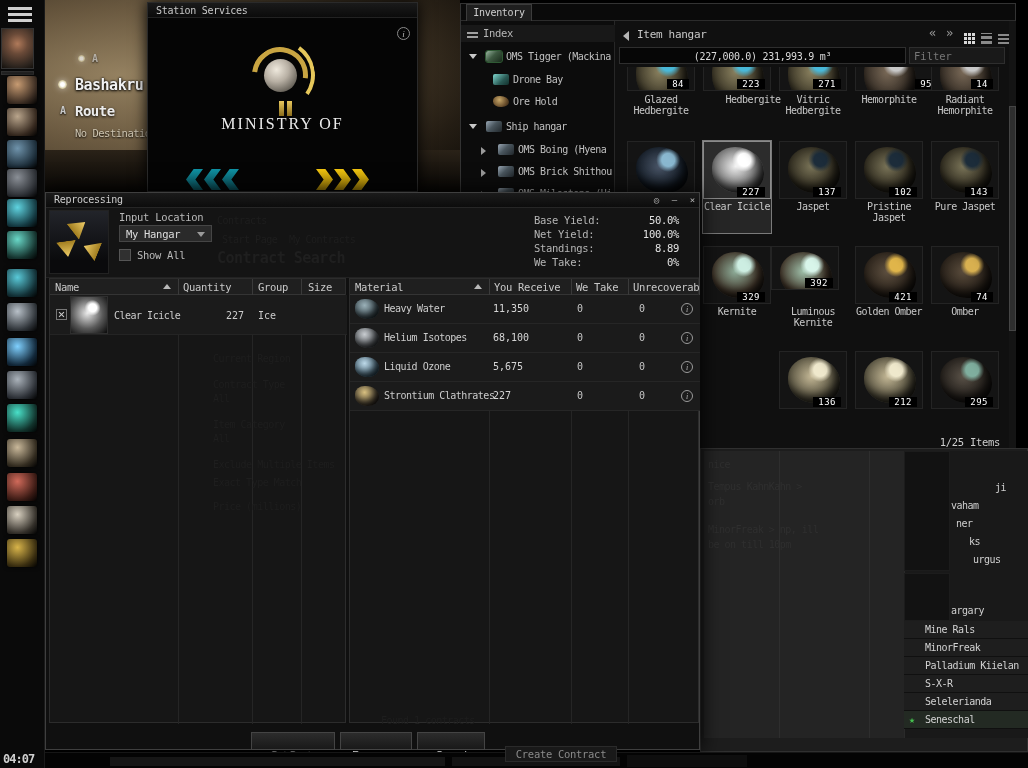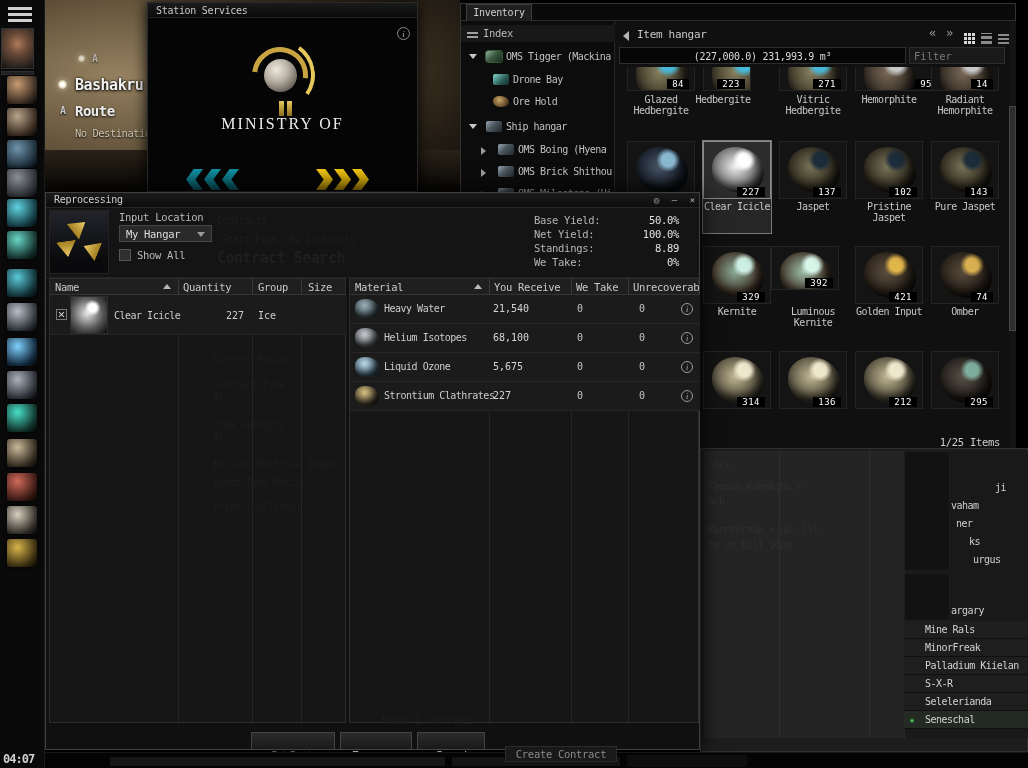--- a/index.html
+++ b/index.html
@@ -264,25 +264,25 @@
         <span class="abs vlines"></span>
       </div>
       <div class="abs" id="cap-bar">(227,000.0)  231,993.9 m³</div>
       <input class="abs" id="filter" placeholder="Filter" style="">
       <div class="abs" id="inv-grid">
           <div class="gicon" style="left: 12px; top: -2px; width: 68px; height: 26px;">
             <div class="rock" style="left: 8px; top: -18px; width: 52px; height: 56px; background: radial-gradient(circle at 62% 28%, rgb(73, 184, 216) 0px, rgb(73, 184, 216) 14%, rgba(0, 0, 0, 0) 26%), radial-gradient(at 45% 42%, rgb(138, 129, 95) 0%, rgb(58, 53, 38) 58%, rgb(6, 6, 6) 96%);"></div>
             <div class="badge">84</div>
           </div>
           <div class="glabel" style="left: 10px; top: 27px;">Glazed Hedbergite</div>
-          <div class="gicon" style="left: 88px; top: -2px; width: 48px; height: 26px;">
+          <div class="gicon" style="left: 88px; top: -2px; width: 68px; height: 26px;">
             <div class="rock" style="left: 8px; top: -18px; width: 52px; height: 56px; background: radial-gradient(circle at 62% 28%, rgb(73, 184, 216) 0px, rgb(73, 184, 216) 14%, rgba(0, 0, 0, 0) 26%), radial-gradient(at 45% 42%, rgb(138, 129, 95) 0%, rgb(58, 53, 38) 58%, rgb(6, 6, 6) 96%);"></div>
             <div class="badge">223</div>
           </div>
-          <div class="glabel" style="left: 72px; top: 27px;">Hedbergite</div>
+          <div class="glabel" style="left: 102px; top: 27px;">Hedbergite</div>
           <div class="gicon" style="left: 164px; top: -2px; width: 68px; height: 26px;">
             <div class="rock" style="left: 8px; top: -18px; width: 52px; height: 56px; background: radial-gradient(circle at 62% 28%, rgb(73, 184, 216) 0px, rgb(73, 184, 216) 14%, rgba(0, 0, 0, 0) 26%), radial-gradient(at 45% 42%, rgb(138, 129, 95) 0%, rgb(58, 53, 38) 58%, rgb(6, 6, 6) 96%);"></div>
             <div class="badge">271</div>
           </div>
           <div class="glabel" style="left: 162px; top: 27px;">Vitric Hedbergite</div>
           <div class="gicon" style="left: 240px; top: -2px; width: 88px; height: 26px;">
             <div class="rock" style="left: 8px; top: -18px; width: 52px; height: 56px; background: radial-gradient(circle at 62% 28%, rgb(200, 200, 200) 0px, rgb(200, 200, 200) 14%, rgba(0, 0, 0, 0) 26%), radial-gradient(at 45% 42%, rgb(122, 106, 88) 0%, rgb(52, 44, 36) 58%, rgb(6, 6, 6) 96%);"></div>
             <div class="badge">95</div>
           </div>
           <div class="glabel" style="left: 238px; top: 27px;">Hemorphite</div>
@@ -322,30 +322,26 @@
           <div class="glabel" style="left: 86px; top: 239px;">Kernite</div>
           <div class="gicon" style="left: 156px; top: 179px; width: 68px; height: 44px;">
             <div class="rock" style="left: 8px; top: 5px; width: 52px; height: 46px; background: radial-gradient(circle at 62% 28%, rgb(216, 245, 234) 0px, rgb(216, 245, 234) 14%, rgba(0, 0, 0, 0) 26%), radial-gradient(at 45% 42%, rgb(159, 192, 170) 0%, rgb(66, 54, 42) 58%, rgb(6, 6, 6) 96%);"></div>
             <div class="badge">392</div>
           </div>
           <div class="glabel" style="left: 162px; top: 239px;">Luminous Kernite</div>
           <div class="gicon" style="left: 240px; top: 179px; width: 68px; height: 58px;">
             <div class="rock" style="left: 8px; top: 5px; width: 52px; height: 46px; background: radial-gradient(circle at 62% 28%, rgb(224, 181, 74) 0px, rgb(224, 181, 74) 14%, rgba(0, 0, 0, 0) 26%), radial-gradient(at 45% 42%, rgb(94, 80, 64) 0%, rgb(42, 34, 26) 58%, rgb(6, 6, 6) 96%);"></div>
             <div class="badge">421</div>
           </div>
-          <div class="glabel" style="left: 238px; top: 239px;">Golden Input</div>
+          <div class="glabel" style="left: 238px; top: 239px;">Golden Omber</div>
           <div class="gicon" style="left: 316px; top: 179px; width: 68px; height: 58px;">
             <div class="rock" style="left: 8px; top: 5px; width: 52px; height: 46px; background: radial-gradient(circle at 62% 28%, rgb(216, 176, 80) 0px, rgb(216, 176, 80) 14%, rgba(0, 0, 0, 0) 26%), radial-gradient(at 45% 42%, rgb(90, 76, 60) 0%, rgb(38, 31, 24) 58%, rgb(6, 6, 6) 96%);"></div>
             <div class="badge">74</div>
           </div>
           <div class="glabel" style="left: 314px; top: 239px;">Omber</div>
-          <div class="gicon" style="left: 88px; top: 284px; width: 68px; height: 58px;">
-            <div class="rock" style="left: 8px; top: 5px; width: 52px; height: 46px; background: radial-gradient(circle at 62% 28%, rgb(239, 232, 204) 0px, rgb(239, 232, 204) 14%, rgba(0, 0, 0, 0) 26%), radial-gradient(at 45% 42%, rgb(196, 184, 150) 0%, rgb(85, 80, 62) 58%, rgb(6, 6, 6) 96%);"></div>
-            <div class="badge">314</div>
-          </div>
           <div class="gicon" style="left: 164px; top: 284px; width: 68px; height: 58px;">
             <div class="rock" style="left: 8px; top: 5px; width: 52px; height: 46px; background: radial-gradient(circle at 62% 28%, rgb(239, 232, 204) 0px, rgb(239, 232, 204) 14%, rgba(0, 0, 0, 0) 26%), radial-gradient(at 45% 42%, rgb(196, 184, 150) 0%, rgb(85, 80, 62) 58%, rgb(6, 6, 6) 96%);"></div>
             <div class="badge">136</div>
           </div>
           <div class="gicon" style="left: 240px; top: 284px; width: 68px; height: 58px;">
             <div class="rock" style="left: 8px; top: 5px; width: 52px; height: 46px; background: radial-gradient(circle at 62% 28%, rgb(239, 232, 204) 0px, rgb(239, 232, 204) 14%, rgba(0, 0, 0, 0) 26%), radial-gradient(at 45% 42%, rgb(196, 184, 150) 0%, rgb(85, 80, 62) 58%, rgb(6, 6, 6) 96%);"></div>
             <div class="badge">212</div>
           </div>
           <div class="gicon" style="left: 316px; top: 284px; width: 68px; height: 58px;">
             <div class="rock" style="left: 8px; top: 5px; width: 52px; height: 46px; background: radial-gradient(circle at 62% 28%, rgb(127, 174, 158) 0px, rgb(127, 174, 158) 14%, rgba(0, 0, 0, 0) 26%), radial-gradient(at 45% 42%, rgb(90, 82, 72) 0%, rgb(34, 30, 26) 58%, rgb(6, 6, 6) 96%);"></div>
@@ -464,21 +460,21 @@
         <span class="hcell" style="left:226px;">We Take</span>
         <span class="hcell" style="left:283px; width:66px; overflow:hidden; white-space:nowrap;">Unrecoverable</span>
         <span class="cdiv2" style="left:139px;"></span>
           <span class="cdiv2" style="left:221px;"></span>
           <span class="cdiv2" style="left:278px;"></span>
       </div>
       <div id="mat-rows" style="position:absolute; left:0; top:16px; width:350px;">
           <div class="mrow" style="top: 0px;">
             <div class="micon" style="background: radial-gradient(circle at 40% 32%, rgb(154, 176, 184) 0%, rgb(44, 58, 64) 78%);"></div>
             <div class="mname">Heavy Water</div>
-            <div class="mrecv">21,540</div>
+            <div class="mrecv">11,350</div>
             <div class="mtake">0</div>
             <div class="munrec">0</div>
             <div class="minfo">i</div>
           </div>
           <div class="mrow" style="top: 29px;">
             <div class="micon" style="background: radial-gradient(circle at 40% 32%, rgb(200, 204, 208) 0%, rgb(58, 62, 66) 78%);"></div>
             <div class="mname">Helium Isotopes</div>
             <div class="mrecv">68,100</div>
             <div class="mtake">0</div>
             <div class="munrec">0</div>

